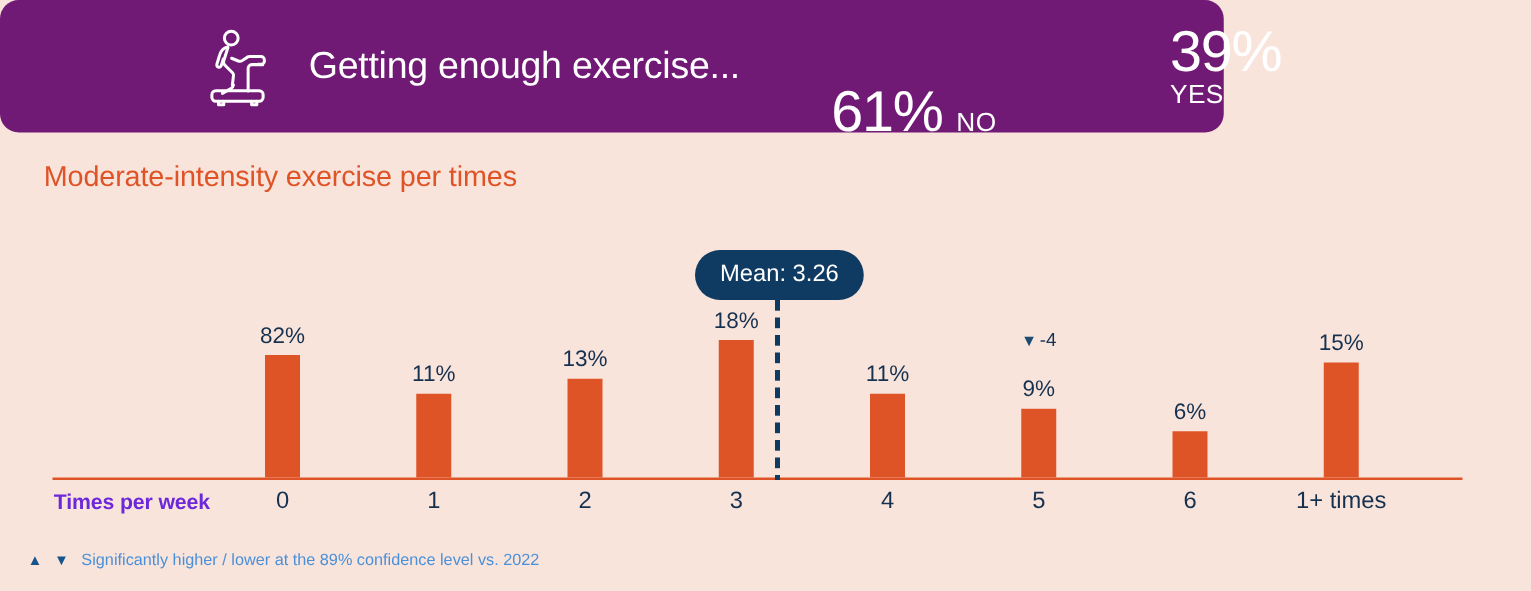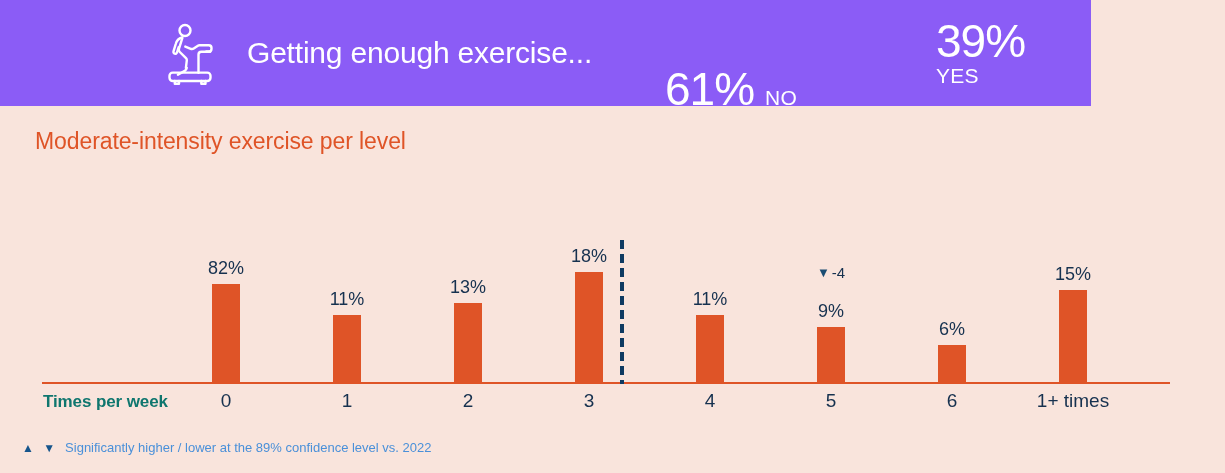--- a/index.html
+++ b/index.html
@@ -13,25 +13,26 @@
     font-family: "Liberation Sans", sans-serif;
     overflow: hidden;
     position: relative;
   }
 
   
   .header {
     position: absolute;
     left: 0;
     top: 0;
-    width: 1091px;
+    width: 979px;
     height: 106px;
-    background: #8b5cf6;
-    display: flex;
-    align-items: center;
+    background: #701a75;
+    display: flex;
+    align-items: center;
+    border-radius: 15px;
   }
   .header-icon {
     position: absolute;
     left: 152px;
     top: 16px;
     width: 76px;
     height: 76px;
   }
   .header-question {
     position: absolute;
@@ -142,21 +143,21 @@
     width: 122px;
     text-align: center;
     color: #16314F;
     font-size: 19px;
     white-space: nowrap;
   }
   .axis-caption {
     position: absolute;
     left: 43px;
     top: 232px;
-    color: #0f766e;
+    color: #6d28d9;
     font-size: 17px;
     font-weight: 600;
     letter-spacing: -0.1px;
   }
 
   
   .mean-line {
     position: absolute;
     left: 620px;
     top: 80px;
@@ -224,27 +225,28 @@
     <span class="stat-value">61%</span>
     <span class="stat-label">NO</span>
   </div>
 
   <div class="stat-block stat-yes">
     <span class="stat-value">39%</span>
     <span class="stat-label">YES</span>
   </div>
 </div>
 
-<div class="chart-title">Moderate-intensity exercise per level</div>
+<div class="chart-title">Moderate-intensity exercise per times</div>
 
 <div class="chart">
   <div class="axis-line"></div>
   <div class="axis-caption">Times per week</div>
 
   <div class="mean-line"></div>
+  <div class="mean-badge">Mean: 3.26</div>
 
   <div id="bars-layer">
       <div class="bar-slot" style="left: 165px;">
         <div class="bar-label" style="bottom: 103px;">82%</div>
         <div class="bar" style="height: 98px;"></div>
       </div>
       <div class="bar-slot" style="left: 286px;">
         <div class="bar-label" style="bottom: 72px;">11%</div>
         <div class="bar" style="height: 67px;"></div>
       </div>

